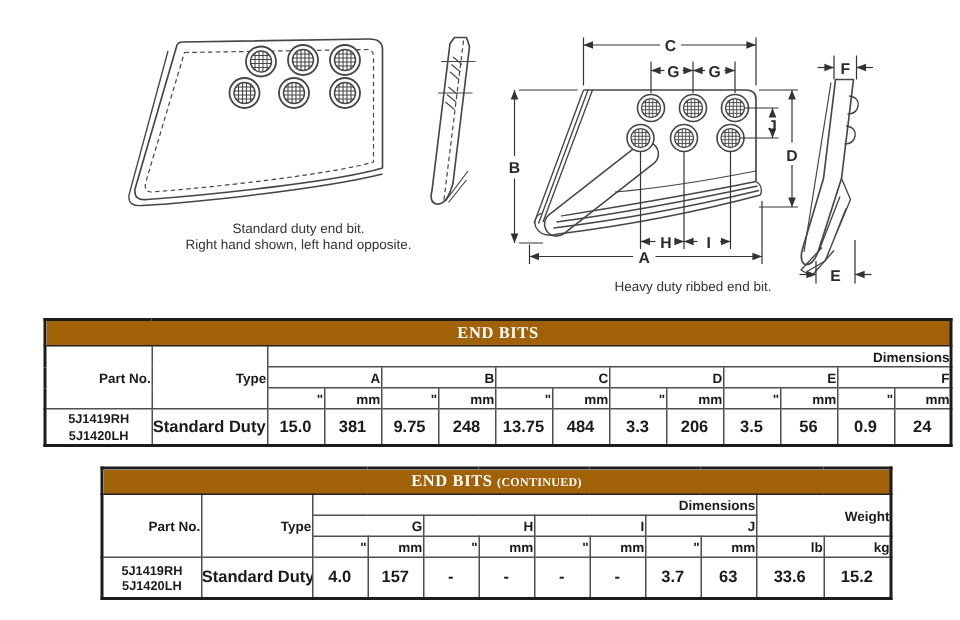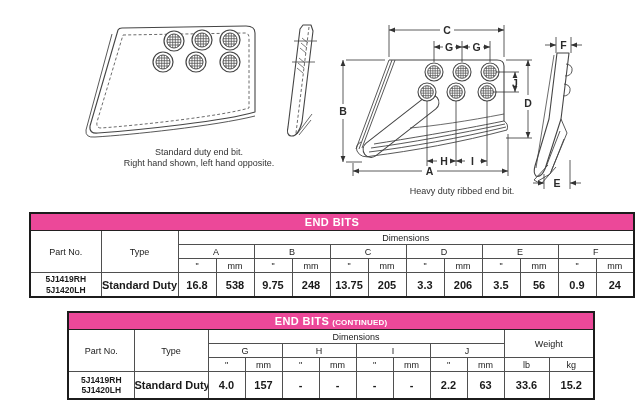--- a/index.html
+++ b/index.html
@@ -7,24 +7,24 @@
         font-family:"Liberation Sans",sans-serif;}
   svg text{font-family:"Liberation Sans",sans-serif;}
   .dimtext text{font-size:10.5px;font-weight:700;fill:#2b2b2b;}
   .caption{font-size:9px;fill:#333;}
   table.t{position:absolute;border-collapse:collapse;table-layout:fixed;
           border:2px solid #1c1c1c;background:#fff;}
   .t1{left:29px;top:212px;width:603px;}
   .t2{left:67px;top:311px;width:526px;border-radius:10px;}
   .t th,.t td{border:1px solid #4f4f4f;text-align:center;vertical-align:middle;
               padding:0;color:#1a1a1a;overflow:hidden;white-space:nowrap;}
-  .t tr.bar th{background:#ec4899;color:#fff;font-size:11px;font-weight:700;
-               letter-spacing:.4px;height:16px;border:1px solid #231f20;}
+  .t tr.bar th{background:#a16207;color:#fff;font-size:11px;font-weight:700;
+               letter-spacing:.4px;height:16px;border:1px solid #231f20;font-family:Liberation Serif, serif;}
   .t tr.bar .suffix{font-size:8px;letter-spacing:.2px;margin-left:3px;}
-  .t .hrow th{font-size:9px;font-weight:400;height:13px;background:#fff;}
+  .t .hrow th{font-size:9px;font-weight:700;height:13px;background:#fff;text-align:right;}
   .t .drow td{font-size:11px;height:23px;font-weight:700;}
   .t2 .drow td{height:26px;}
   .t td.part{font-weight:700;font-size:8.5px;line-height:1.2;}
 </style>
 </head>
 <body>
 
 <div class="page">
 
   <svg width="640" height="210" viewBox="0 0 640 210" style="position:absolute;left:0;top:0;">
@@ -190,26 +190,26 @@
         <th>mm</th>
         <th>"</th>
         <th>mm</th>
       </tr>
       <tr class="drow">
         <td class="part">
           <div>5J1419RH</div>
           <div>5J1420LH</div>
         </td>
         <td>Standard Duty</td>
-        <td>16.8</td>
-        <td>538</td>
+        <td>15.0</td>
+        <td>381</td>
         <td>9.75</td>
         <td>248</td>
         <td>13.75</td>
-        <td>205</td>
+        <td>484</td>
         <td>3.3</td>
         <td>206</td>
         <td>3.5</td>
         <td>56</td>
         <td>0.9</td>
         <td>24</td>
       </tr>
     </tbody>
   </table>
 
@@ -263,21 +263,21 @@
           <div>5J1419RH</div>
           <div>5J1420LH</div>
         </td>
         <td>Standard Duty</td>
         <td>4.0</td>
         <td>157</td>
         <td>-</td>
         <td>-</td>
         <td>-</td>
         <td>-</td>
-        <td>2.2</td>
+        <td>3.7</td>
         <td>63</td>
         <td>33.6</td>
         <td>15.2</td>
       </tr>
     </tbody>
   </table>
 
 </div>
 
 </body></html>

